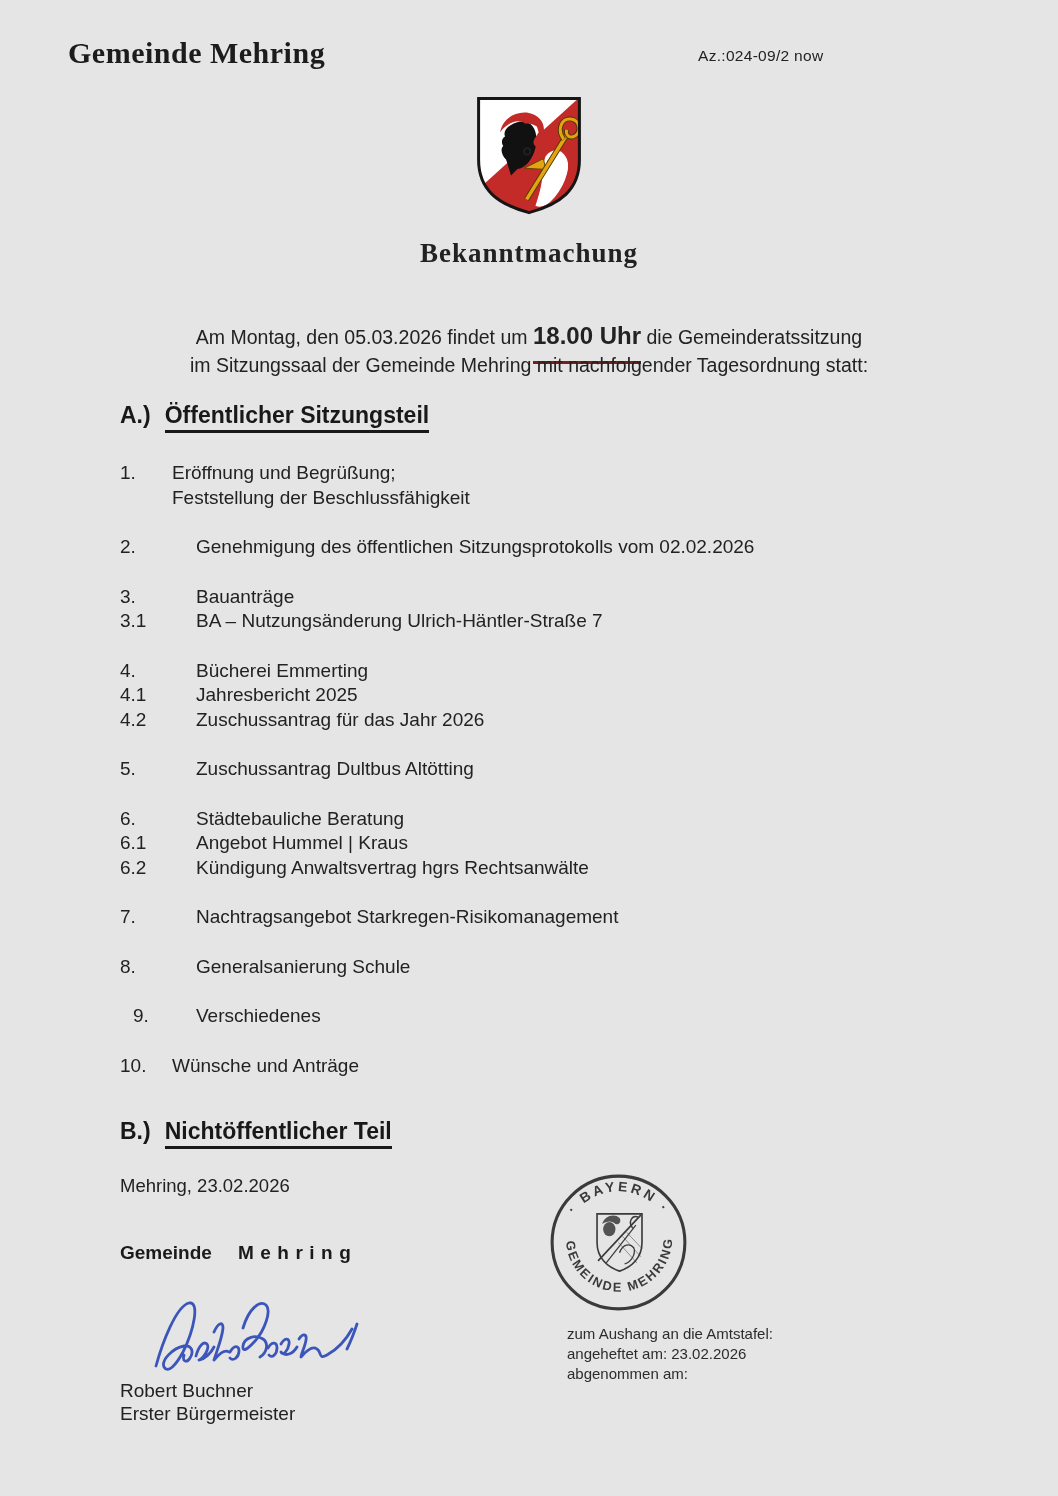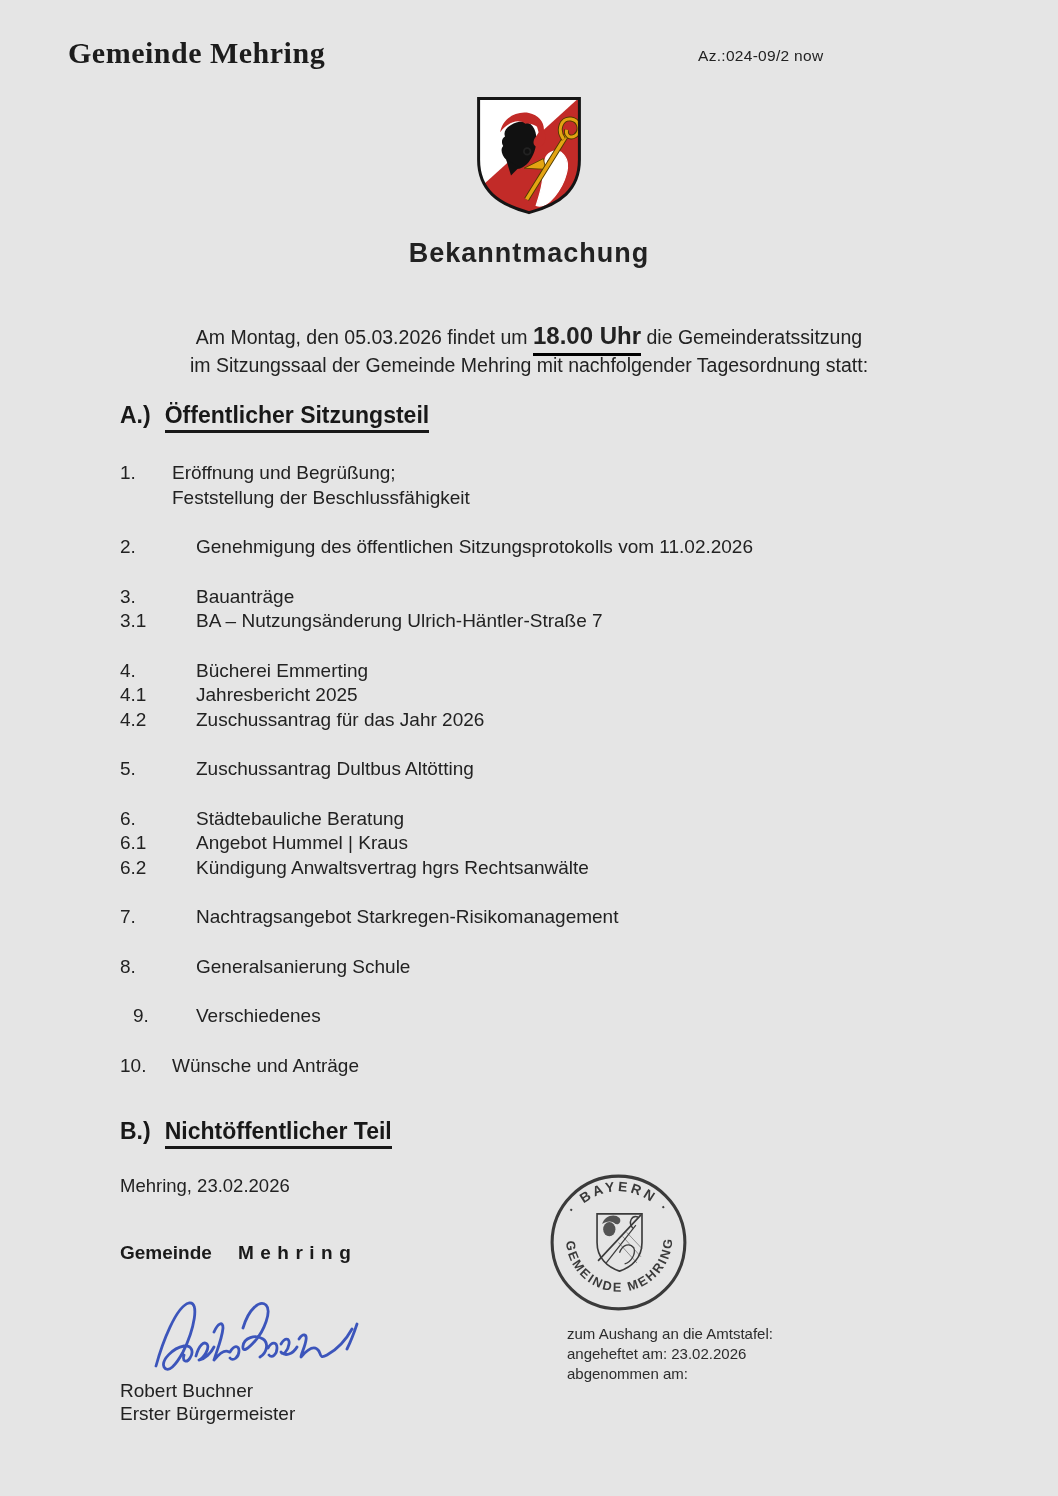--- a/index.html
+++ b/index.html
@@ -17,29 +17,29 @@
     font-family:"Liberation Serif", serif;
     font-weight:bold;font-size:30px;letter-spacing:.5px;
   }
   .file-ref{
     position:absolute;left:698px;top:47px;
     font-size:15.5px;font-weight:400;letter-spacing:.3px;color:#222;
   }
   .crest{position:absolute;left:468px;top:95px;width:122px;height:120px;}
   .doc-title{
     position:absolute;left:0;top:238px;width:100%;
-    text-align:center;font-weight:bold;font-size:27px;letter-spacing:1px;color:#222;
+    text-align:center;font-weight:bold;font-size:27px;letter-spacing:1px;color:#222;font-family:Liberation Serif, serif;
   }
   .intro{
     position:absolute;left:0;top:302px;width:100%;
     text-align:center;font-size:19.5px;line-height:28px;color:#222;
   }
   .intro .time{
     font-size:24px;font-weight:bold;
-    border-bottom:3px solid #000000;padding-bottom:4px;
+    border-bottom:3px solid #7f1d1d;padding-bottom:12px;
   }
   .section-head{
     position:absolute;left:120px;
     font-weight:bold;font-size:23px;color:#181818;
   }
   .section-head .prefix{margin-right:14px;}
   .section-head .title{border-bottom:3px solid #181818;padding-bottom:2px;}
   .section-a{top:402px;}
   .section-b{top:1118px;}
   .agenda{position:absolute;left:120px;top:461px;width:820px;}
@@ -118,21 +118,21 @@
   <div class="agenda">
       <div class="agenda-group">
         <div class="agenda-item tight">
           <span class="num">1.</span>
           <span class="txt">Eröffnung und Begrüßung;<br>Feststellung der Beschlussfähigkeit</span>
         </div>
       </div>
       <div class="agenda-group">
         <div class="agenda-item">
           <span class="num">2.</span>
-          <span class="txt">Genehmigung des öffentlichen Sitzungsprotokolls vom 11.02.2026</span>
+          <span class="txt">Genehmigung des öffentlichen Sitzungsprotokolls vom 02.02.2026</span>
         </div>
       </div>
       <div class="agenda-group">
         <div class="agenda-item">
           <span class="num">3.</span>
           <span class="txt">Bauanträge</span>
         </div>
         <div class="agenda-item">
           <span class="num">3.1</span>
           <span class="txt">BA – Nutzungsänderung Ulrich-Häntler-Straße 7</span>

